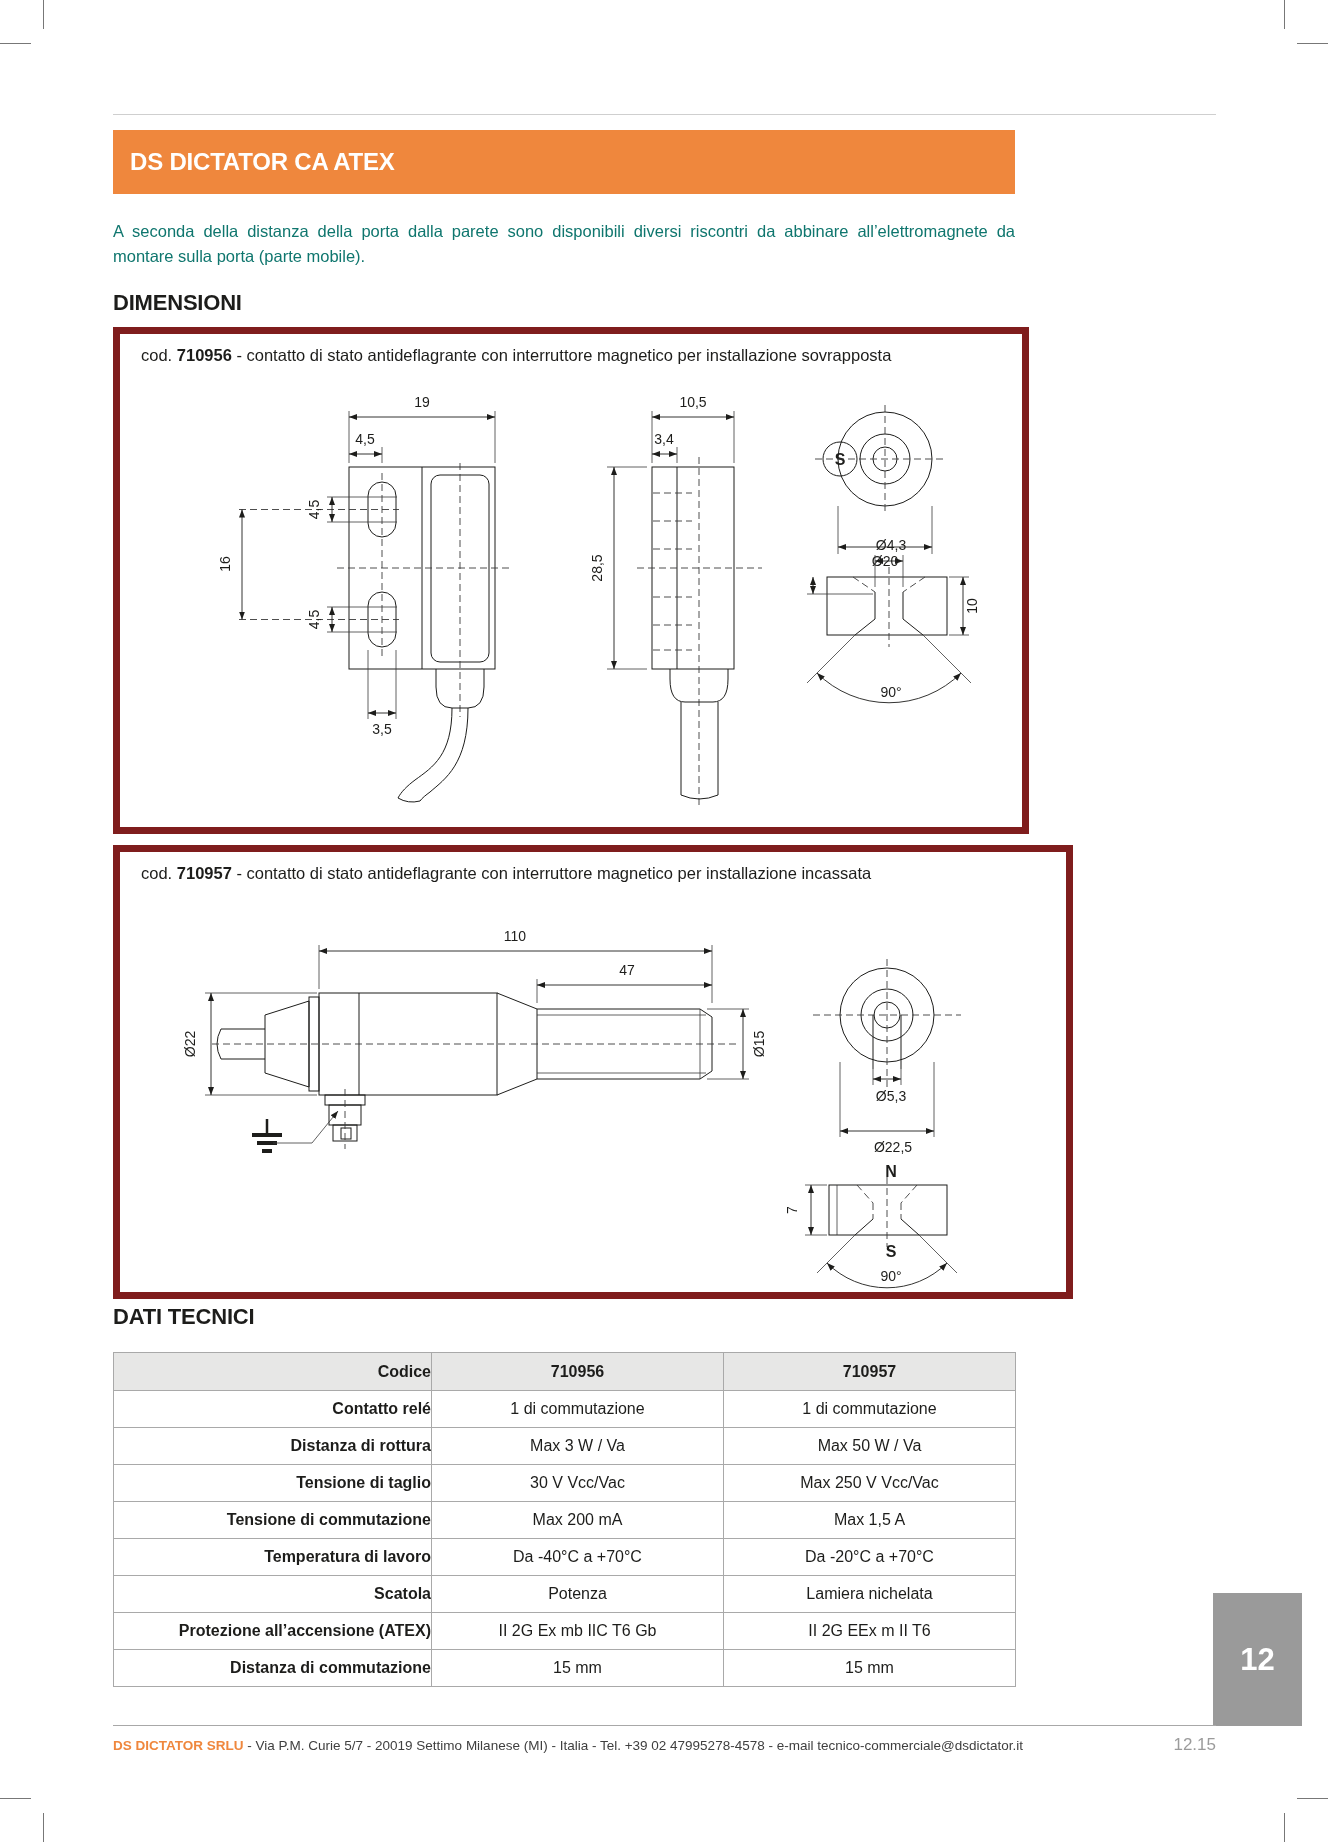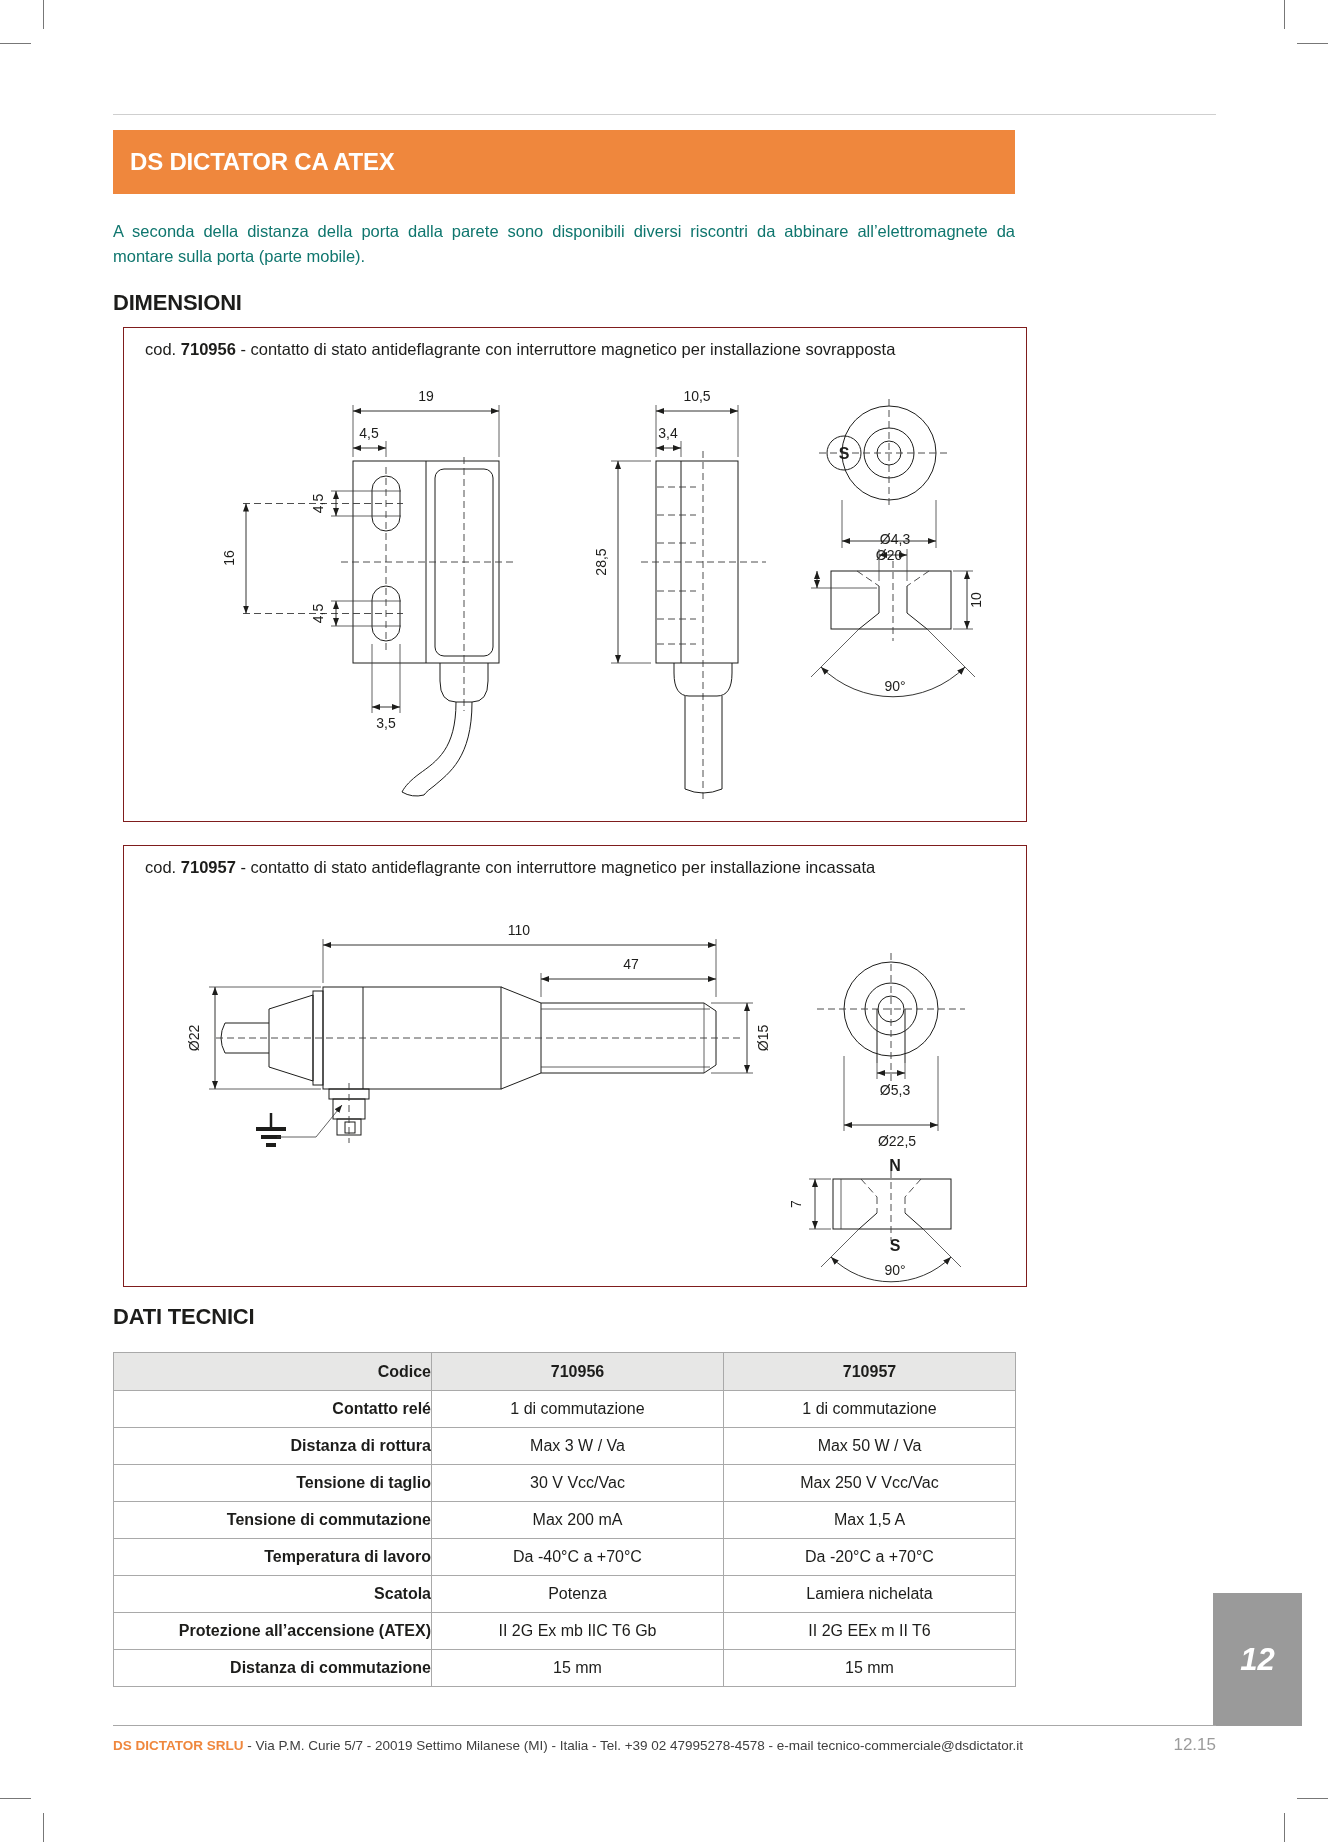--- a/index.html
+++ b/index.html
@@ -6,23 +6,23 @@
   .page{position:relative;width:1328px;height:1842px;background:#fff;overflow:hidden;
         font-family:"Liberation Sans",sans-serif;color:#1d1d1b;}
   .cropmark{position:absolute;background:#777;}
   .toprule{position:absolute;left:113px;top:114px;width:1103px;height:1px;background:#cfcfcf;}
   .banner{position:absolute;left:113px;top:130px;width:902px;height:64px;background:#EF873D;
           display:flex;align-items:center;}
   .banner .title{margin-left:17px;font-size:24px;font-weight:bold;color:#fff;letter-spacing:-.2px;}
   .intro{position:absolute;left:113px;top:219px;width:902px;font-size:16.5px;line-height:25px;color:#0f766e;}
   .intro .j{text-align:justify;text-align-last:justify;}
   .sechead{position:absolute;left:113px;font-size:22px;font-weight:bold;letter-spacing:-.2px;}
-  .dimbox{position:absolute;left:123px;width:902px;border:1px solid #7f1d1d;background:#fff;}
+  .dimbox{position:absolute;left:113px;width:902px;border:7px solid #7f1d1d;background:#fff;}
   #box1{top:327px;height:493px;}
-  #box2{top:845px;height:440px;}
+  #box2{top:845px;height:440px;padding-left:44px;}
   .codline{position:absolute;left:21px;top:12px;font-size:16.5px;white-space:nowrap;}
   .dimbox svg{position:absolute;left:0;top:0;}
   svg text{font-size:14px;fill:#1d1d1b;font-family:"Liberation Sans",sans-serif;}
   svg text.b{font-size:16px;font-weight:bold;}
   .ln{stroke:#1d1d1b;stroke-width:1;fill:none;}
   .thin{stroke:#3a3a3a;stroke-width:.8;fill:none;}
   .dash{stroke:#3a3a3a;stroke-width:.9;fill:none;stroke-dasharray:7 4;}
   .dim{stroke:#1d1d1b;stroke-width:.9;fill:none;}
   .gndbar{stroke:#1d1d1b;stroke-width:4;}
   .gndstem{stroke:#1d1d1b;stroke-width:2.5;}
@@ -32,21 +32,21 @@
   .ttable th{height:37px;background:#e7e7e6;}
   .ttable .lbl{font-weight:bold;text-align:right;padding-left:12px;}
   .ttable .val{text-align:center;font-weight:normal;}
   .ttable th.val{font-weight:bold;}
   .footrule{position:absolute;left:113px;top:1725px;width:1103px;height:1px;background:#a8a8a8;}
   .footer{position:absolute;left:113px;top:1735px;width:1103px;display:flex;
           justify-content:space-between;align-items:baseline;font-size:13.5px;color:#3f3f3f;}
   .footer .co{font-weight:bold;color:#EF873D;}
   .pageno{font-size:17px;color:#9b9b9b;}
   .tab{position:absolute;left:1213px;top:1593px;width:89px;height:133px;background:#9a9a9a;
-       color:#fff;font-size:31px;font-weight:bold;display:flex;align-items:center;justify-content:center;font-style:italic;}
+       color:#fff;font-size:31px;font-weight:bold;display:flex;align-items:center;justify-content:center;}
 </style>
 </head>
 <body>
 
 <div class="page">
 
   <div class="cropmark" style="left:43px;top:0;width:1px;height:29px;"></div>
   <div class="cropmark" style="left:0;top:43px;width:31px;height:1px;"></div>
   <div class="cropmark" style="left:1284px;top:0;width:1px;height:29px;"></div>
   <div class="cropmark" style="left:1297px;top:43px;width:31px;height:1px;"></div>

